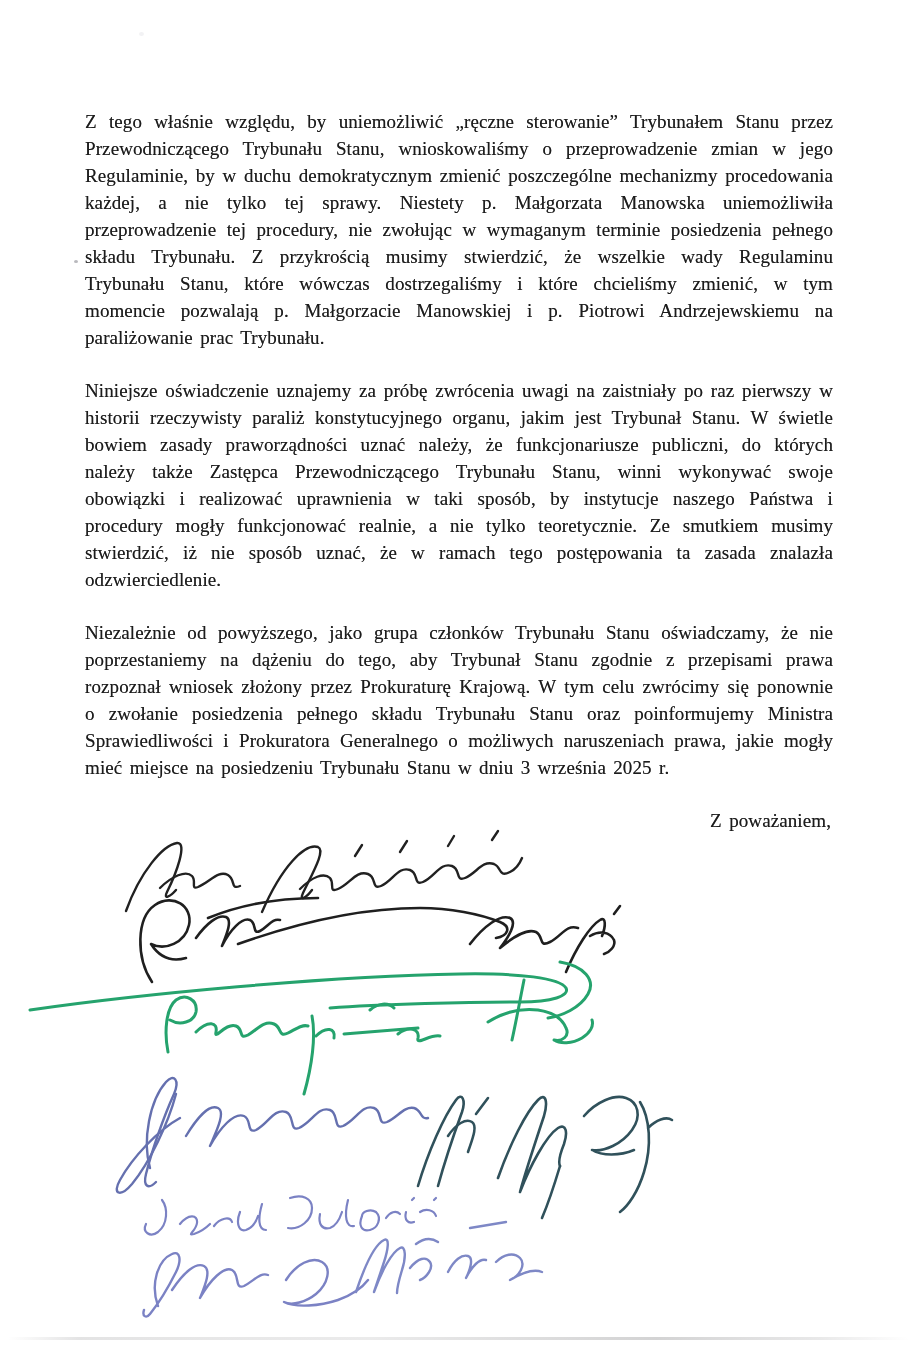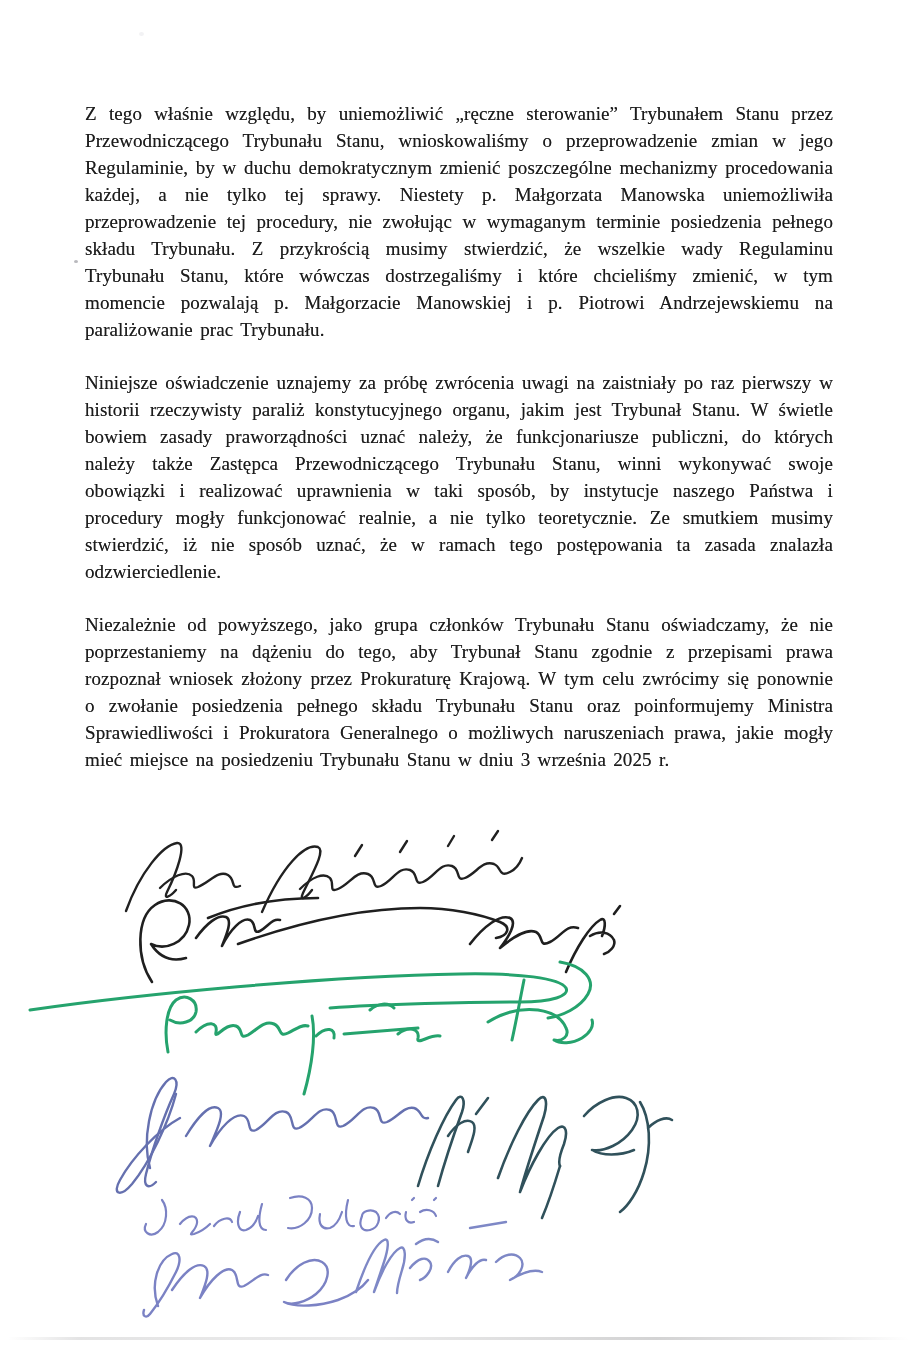--- a/index.html
+++ b/index.html
@@ -17,21 +17,21 @@
     position:absolute;
     left:85px;top:92px;width:748px;
     color:#1c1c1c;
     font-size:19px;
     line-height:27px;
     text-align:justify;
     word-spacing:2.5px;
     letter-spacing:0.1px;
     text-shadow:0 0 0.45px rgba(20,20,20,0.6);
   }
-  .letter-body p{margin:8px 0 26px 0;}
+  .letter-body p{margin:16px 0 26px 0;}
   .closing{
     text-align:right;
     margin-top:18px;
     padding-right:2px;
   }
   .signatures-svg{
     position:absolute;left:0;top:820px;width:915px;height:545px;
   }
   .signatures-svg path{fill:none;stroke-linecap:round;stroke-linejoin:round;}
   .speck{position:absolute;border-radius:50%;}
@@ -51,20 +51,21 @@
 </style>
 </head>
 <body>
 
 <div class="page">
 
   <div class="letter-body">
     <p>Z tego właśnie względu, by uniemożliwić „ręczne sterowanie” Trybunałem Stanu przez Przewodniczącego Trybunału Stanu, wnioskowaliśmy o przeprowadzenie zmian w jego Regulaminie, by w duchu demokratycznym zmienić poszczególne mechanizmy procedowania każdej, a nie tylko tej sprawy. Niestety p. Małgorzata Manowska uniemożliwiła przeprowadzenie tej procedury, nie zwołując w wymaganym terminie posiedzenia pełnego składu Trybunału. Z przykrością musimy stwierdzić, że wszelkie wady Regulaminu Trybunału Stanu, które wówczas dostrzegaliśmy i które chcieliśmy zmienić, w tym momencie pozwalają p. Małgorzacie Manowskiej i p. Piotrowi Andrzejewskiemu na paraliżowanie prac Trybunału.</p>
     <p>Niniejsze oświadczenie uznajemy za próbę zwrócenia uwagi na zaistniały po raz pierwszy w historii rzeczywisty paraliż konstytucyjnego organu, jakim jest Trybunał Stanu. W świetle bowiem zasady praworządności uznać należy, że funkcjonariusze publiczni, do których należy także Zastępca Przewodniczącego Trybunału Stanu, winni wykonywać swoje obowiązki i realizować uprawnienia w taki sposób, by instytucje naszego Państwa i procedury mogły funkcjonować realnie, a nie tylko teoretycznie. Ze smutkiem musimy stwierdzić, iż nie sposób uznać, że w ramach tego postępowania ta zasada znalazła odzwierciedlenie.</p>
     <p>Niezależnie od powyższego, jako grupa członków Trybunału Stanu oświadczamy, że nie poprzestaniemy na dążeniu do tego, aby Trybunał Stanu zgodnie z przepisami prawa rozpoznał wniosek złożony przez Prokuraturę Krajową. W tym celu zwrócimy się ponownie o zwołanie posiedzenia pełnego składu Trybunału Stanu oraz poinformujemy Ministra Sprawiedliwości i Prokuratora Generalnego o możliwych naruszeniach prawa, jakie mogły mieć miejsce na posiedzeniu Trybunału Stanu w dniu 3 września 2025 r.</p>
+    <p class="closing">Z poważaniem,</p>
   </div>
 
   <svg class="signatures-svg" viewBox="0 820 915 545">
 
     <g stroke-width="2.4" stroke="#212121">
       <path d="M126,911 C140,872 163,845 177,843 C188,842 176,874 167,892 C163,900 170,897 176,890"></path>
       <path d="M160,888 C172,876 186,870 192,876 C197,881 190,890 198,887 C210,882 218,870 228,875 C236,880 230,890 240,886"></path>
       <path d="M262,912 C282,866 305,843 318,847 C326,850 312,874 303,893 C299,902 306,898 312,890"></path>
       <path d="M300,889 C312,877 324,872 330,878 C335,884 328,893 338,889 C350,884 356,870 368,874 C377,877 371,890 381,886 C393,881 398,866 410,870 C419,873 413,886 423,882 C435,877 440,862 452,866 C461,869 455,882 465,878 C477,873 482,860 494,864 C502,867 498,878 510,872 C516,869 520,863 522,858"></path>
       <path d="M355,856 L362,845 M400,852 L407,841 M448,846 L454,836 M492,840 L498,831"></path>

